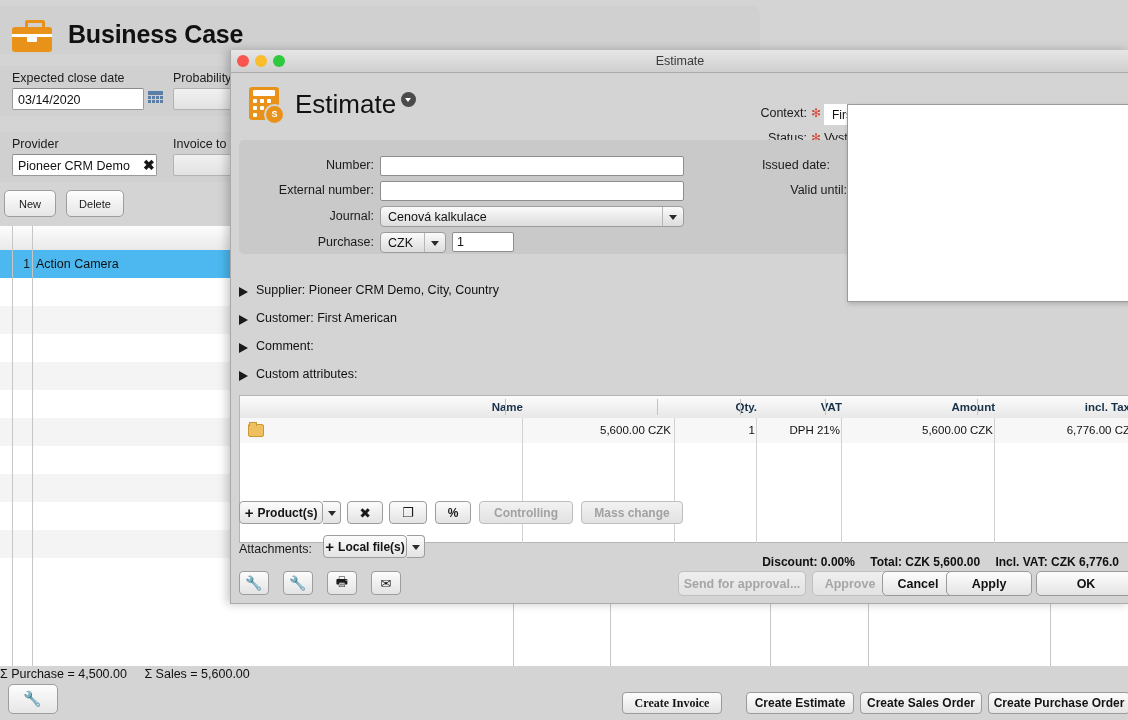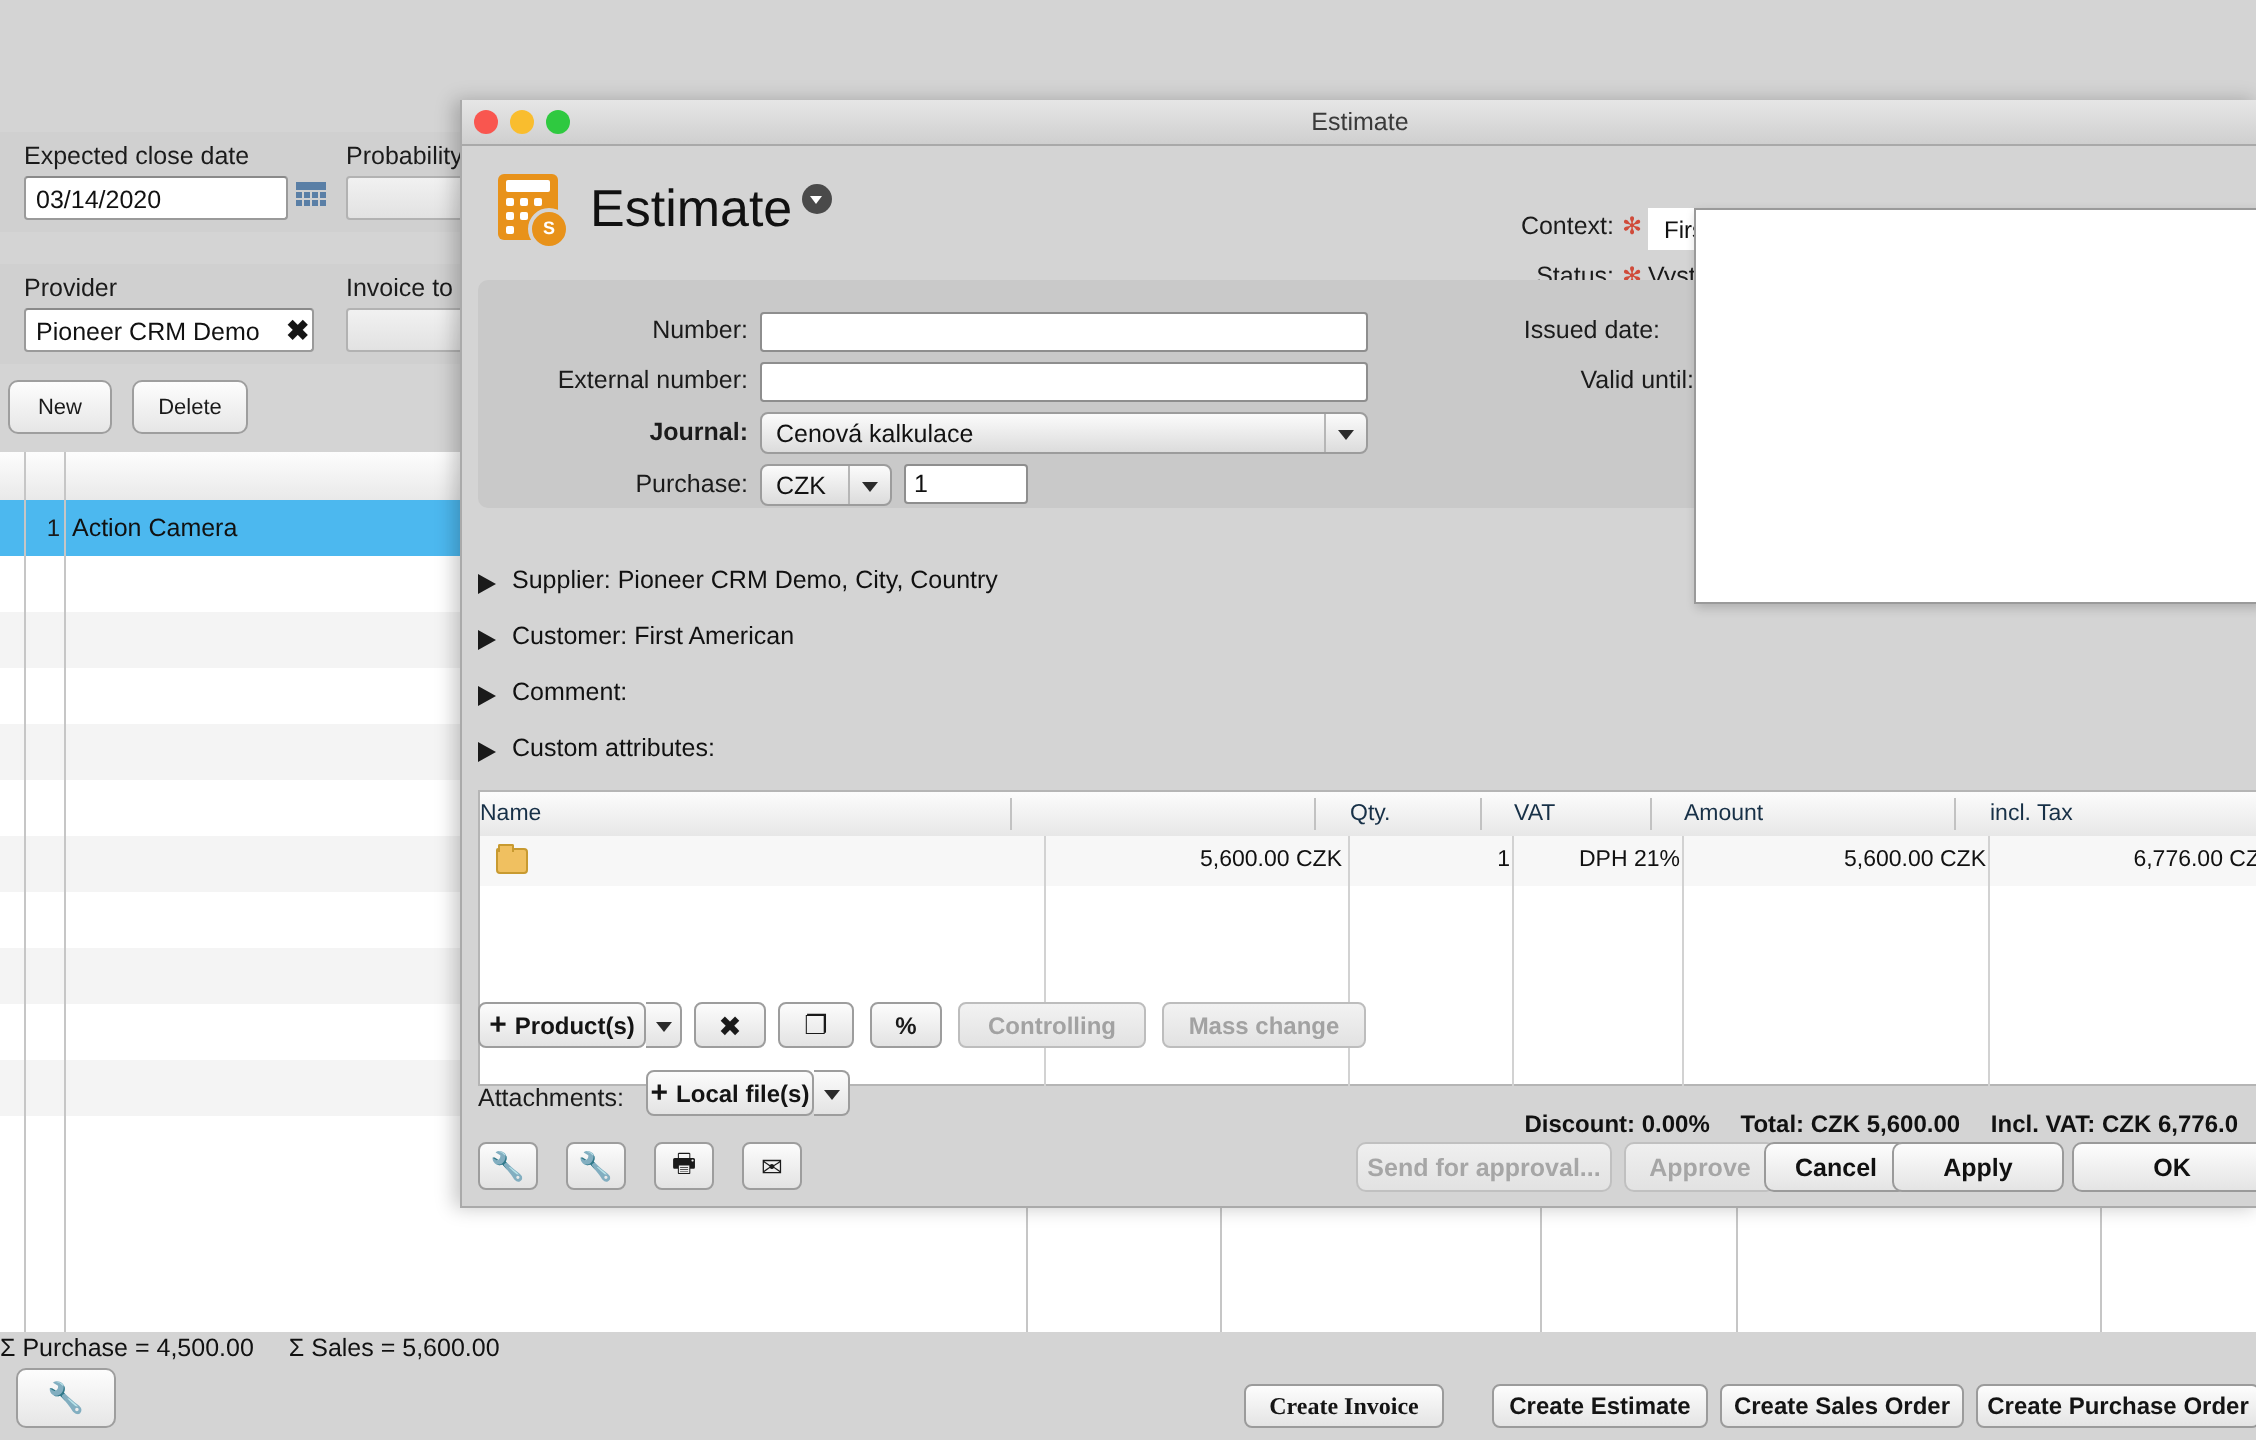--- a/index.html
+++ b/index.html
@@ -124,21 +124,21 @@
   .fselect .arrow{position:absolute;right:0;top:0;bottom:0;width:20px;border-left:1px solid #b6b6b6;}
   .fselect .arrow::after{content:"";position:absolute;left:6px;top:8px;border-left:4.5px solid transparent;border-right:4.5px solid transparent;border-top:5px solid #2b2b2b;}
 
   .expander{position:absolute;font-size:12.5px;color:#111;}
   .tri{position:absolute;left:0;top:4px;width:0;height:0;border-top:5.5px solid transparent;border-bottom:5.5px solid transparent;border-left:9px solid #1a1a1a;}
   .exp-txt{position:absolute;left:17px;top:0;white-space:nowrap;}
 
   
   #items{position:absolute;left:8px;top:345px;width:890px;height:148px;background:#fff;border:1px solid #b5b5b5;box-sizing:border-box;}
   #items-head{position:absolute;left:0;top:0;right:0;height:22px;background:linear-gradient(#fcfcfc,#e7e7e7);border-bottom:1px solid #b9b9b9;}
-  .th{position:absolute;top:0;height:22px;line-height:22px;font-size:11.5px;font-weight:normal;color:#173047;text-align:left;}
+  .th{position:absolute;top:0;height:22px;line-height:22px;font-size:11.5px;font-weight:bold;color:#173047;text-align:right;}
   .thsep{position:absolute;top:3px;width:1px;height:16px;background:#c2c2c2;}
   #items-row{position:absolute;left:0;top:22px;right:0;height:25px;background:#f7f7f7;}
   .td{position:absolute;top:0;height:25px;line-height:25px;font-size:11.5px;color:#111;}
   .td.r{text-align:right;}
   .folder{position:absolute;left:8px;top:6px;width:14px;height:11px;background:#f0c060;border:1px solid #c89a30;border-radius:1px 2px 2px 2px;}
   .folder::before{content:"";position:absolute;left:0;top:-3px;width:6px;height:3px;background:#f0c060;border:1px solid #c89a30;border-bottom:none;border-radius:1px 1px 0 0;}
   .colsep{position:absolute;top:22px;width:1px;height:125px;background:#d2d2d2;}
 
   .tbtn{
     position:absolute;height:23px;border:1px solid #9d9d9d;border-radius:4px;
@@ -173,20 +173,29 @@
   #dropdown-panel{
     position:absolute;left:847px;top:104px;width:281px;height:196px;
     background:#fff;border:1px solid #9a9a9a;box-shadow:1px 2px 5px rgba(0,0,0,.18);
   }
 </style>
 </head>
 <body>
 
 <div id="bg-window">
 
+  <div id="app-header" class="bg-panel">
+    <div class="briefcase">
+      <div class="bc-handle"></div>
+      <div class="bc-body"></div>
+      <div class="bc-line"></div>
+      <div class="bc-latch"></div>
+    </div>
+    <div id="app-title">Business Case</div>
+  </div>
 
   <div id="row-dates" class="bg-panel">
     <div class="fld-label" style="left:12px;top:5px;">Expected close date</div>
     <div class="bg-input" style="left:12px;top:22px;width:132px;">03/14/2020</div>
     <div class="cal-icon" style="left:148px;top:25px;">
       <i style="left:0;top:0;width:15px;height:4px;"></i>
       <i style="left:0;top:5px;width:3px;height:3px;"></i>
         <i style="left:4px;top:5px;width:3px;height:3px;"></i>
         <i style="left:8px;top:5px;width:3px;height:3px;"></i>
         <i style="left:12px;top:5px;width:3px;height:3px;"></i>
@@ -305,21 +314,21 @@
     </div>
   </div>
 
   <div id="dlg-form">
     <div class="flabel" style="left:0;top:18px;width:135px;">Number:</div>
     <div class="finput" style="left:141px;top:16px;width:304px;"></div>
 
     <div class="flabel" style="left:0;top:43px;width:135px;">External number:</div>
     <div class="finput" style="left:141px;top:41px;width:304px;"></div>
 
-    <div class="flabel" style="left:0;top:69px;width:135px;font-weight:bold;">Journal:</div>
+    <div class="flabel" style="left:0;top:69px;width:135px;">Journal:</div>
     <div class="fselect" style="left:141px;top:66px;width:304px;">
       <span>Cenová kalkulace</span>
       <span class="arrow"></span>
     </div>
 
     <div class="flabel" style="left:0;top:95px;width:135px;">Purchase:</div>
     <div class="fselect" style="left:141px;top:92px;width:66px;">
       <span>CZK</span>
       <span class="arrow"></span>
     </div>

